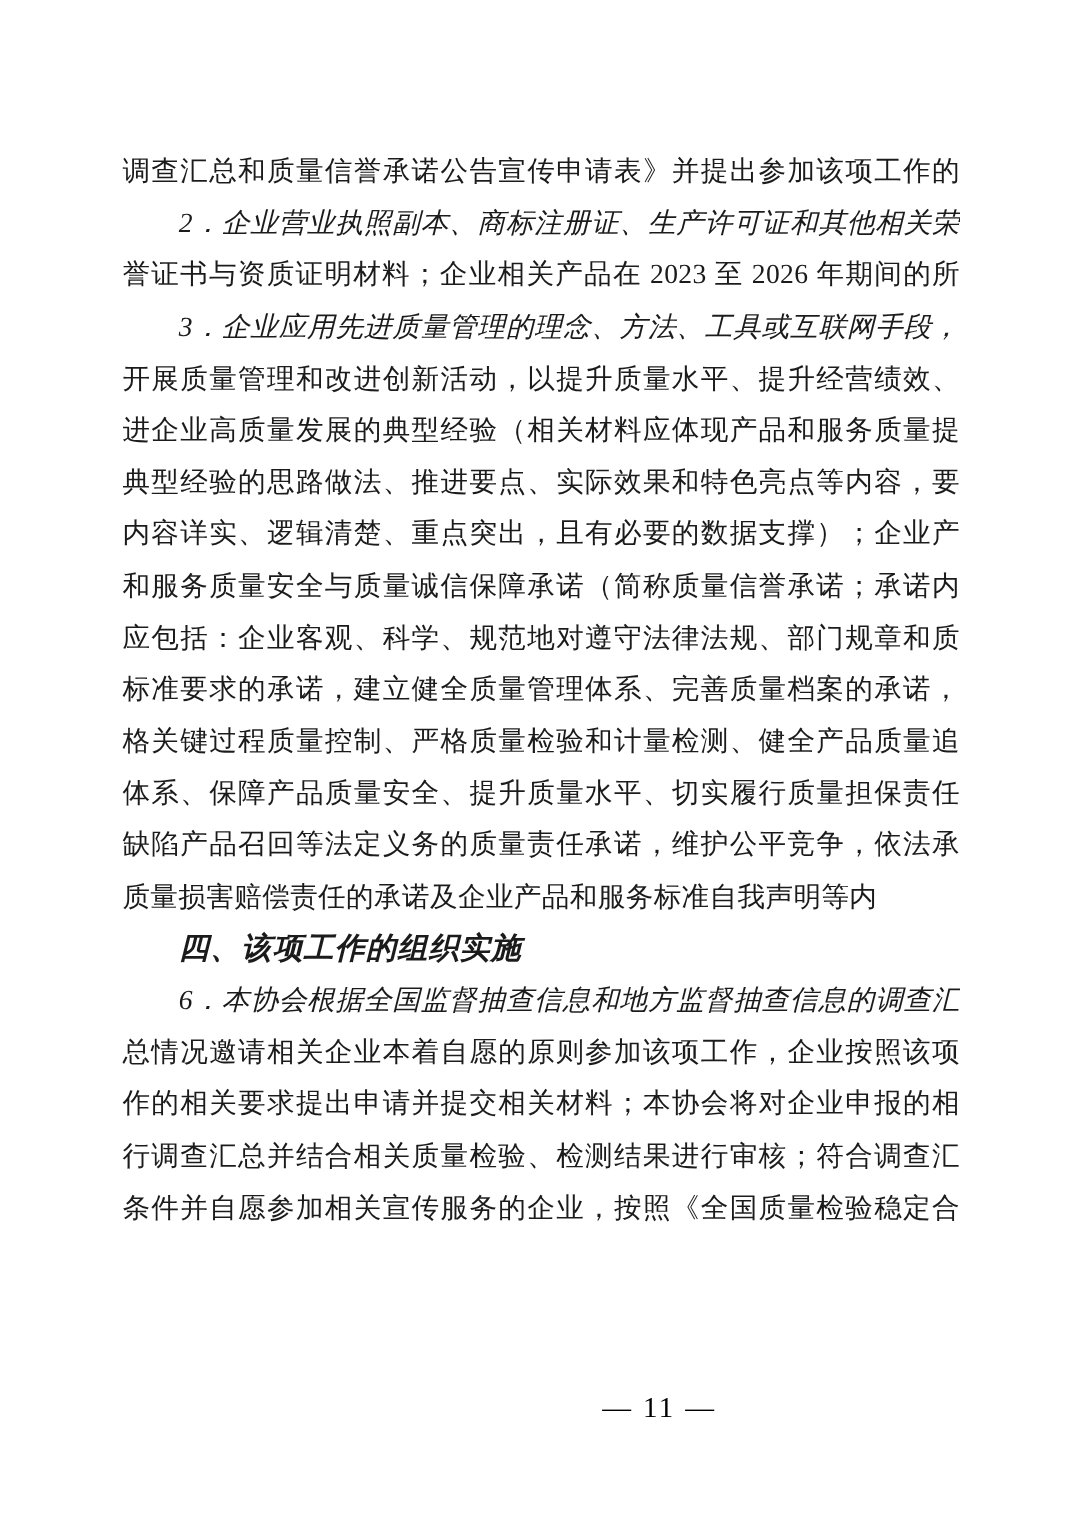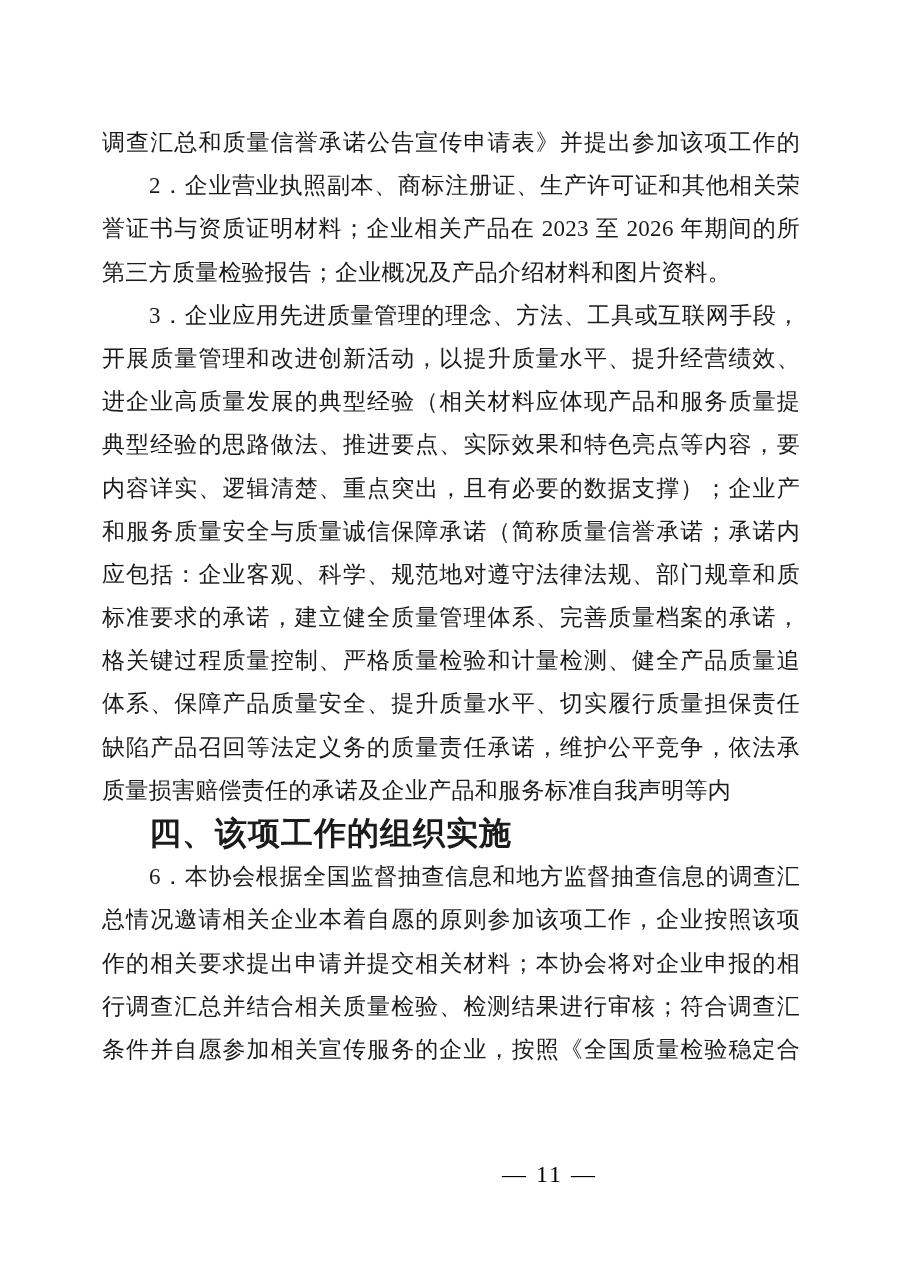--- a/index.html
+++ b/index.html
@@ -36,26 +36,27 @@
     overflow: hidden;
   }
   
   .line.j {
     text-align: justify;
     text-align-last: justify;
   }
   
   .line.ind {
     text-indent: 47px;
+    font-style: italic;
   }
   
   .line.heading {
     font-family: "Liberation Sans", sans-serif;
     font-weight: 700;
-    font-size: 32px;
+    font-size: 25px;
     letter-spacing: 1px;
   }
   .page-number {
     position: absolute;
     top: 1160px;
     right: 131px;
     font-size: 24px;
     line-height: 28px;
     letter-spacing: 2px;
     font-family: "Liberation Serif", serif;
@@ -63,21 +64,20 @@
   }
 </style>
 </head>
 <body>
 
 <div class="page">
   <div class="doc-body">
     <div class="line j">调查汇总和质量信誉承诺公告宣传申请表》并提出参加该项工作的</div>
     <div class="line j ind">2．企业营业执照副本、商标注册证、生产许可证和其他相关荣</div>
     <div class="line j">誉证书与资质证明材料；企业相关产品在 2023 至 2026 年期间的所有</div>
-    <div class="line">第三方质量检验报告；企业概况及产品介绍材料和图片资料。</div>
     <div class="line j ind">3．企业应用先进质量管理的理念、方法、工具或互联网手段，</div>
     <div class="line j">开展质量管理和改进创新活动，以提升质量水平、提升经营绩效、促</div>
     <div class="line j">进企业高质量发展的典型经验（相关材料应体现产品和服务质量提升</div>
     <div class="line j">典型经验的思路做法、推进要点、实际效果和特色亮点等内容，要求</div>
     <div class="line j">内容详实、逻辑清楚、重点突出，且有必要的数据支撑）；企业产品</div>
     <div class="line j">和服务质量安全与质量诚信保障承诺（简称质量信誉承诺；承诺内容</div>
     <div class="line j">应包括：企业客观、科学、规范地对遵守法律法规、部门规章和质量</div>
     <div class="line j">标准要求的承诺，建立健全质量管理体系、完善质量档案的承诺，严</div>
     <div class="line j">格关键过程质量控制、严格质量检验和计量检测、健全产品质量追溯</div>
     <div class="line j">体系、保障产品质量安全、提升质量水平、切实履行质量担保责任及</div>

